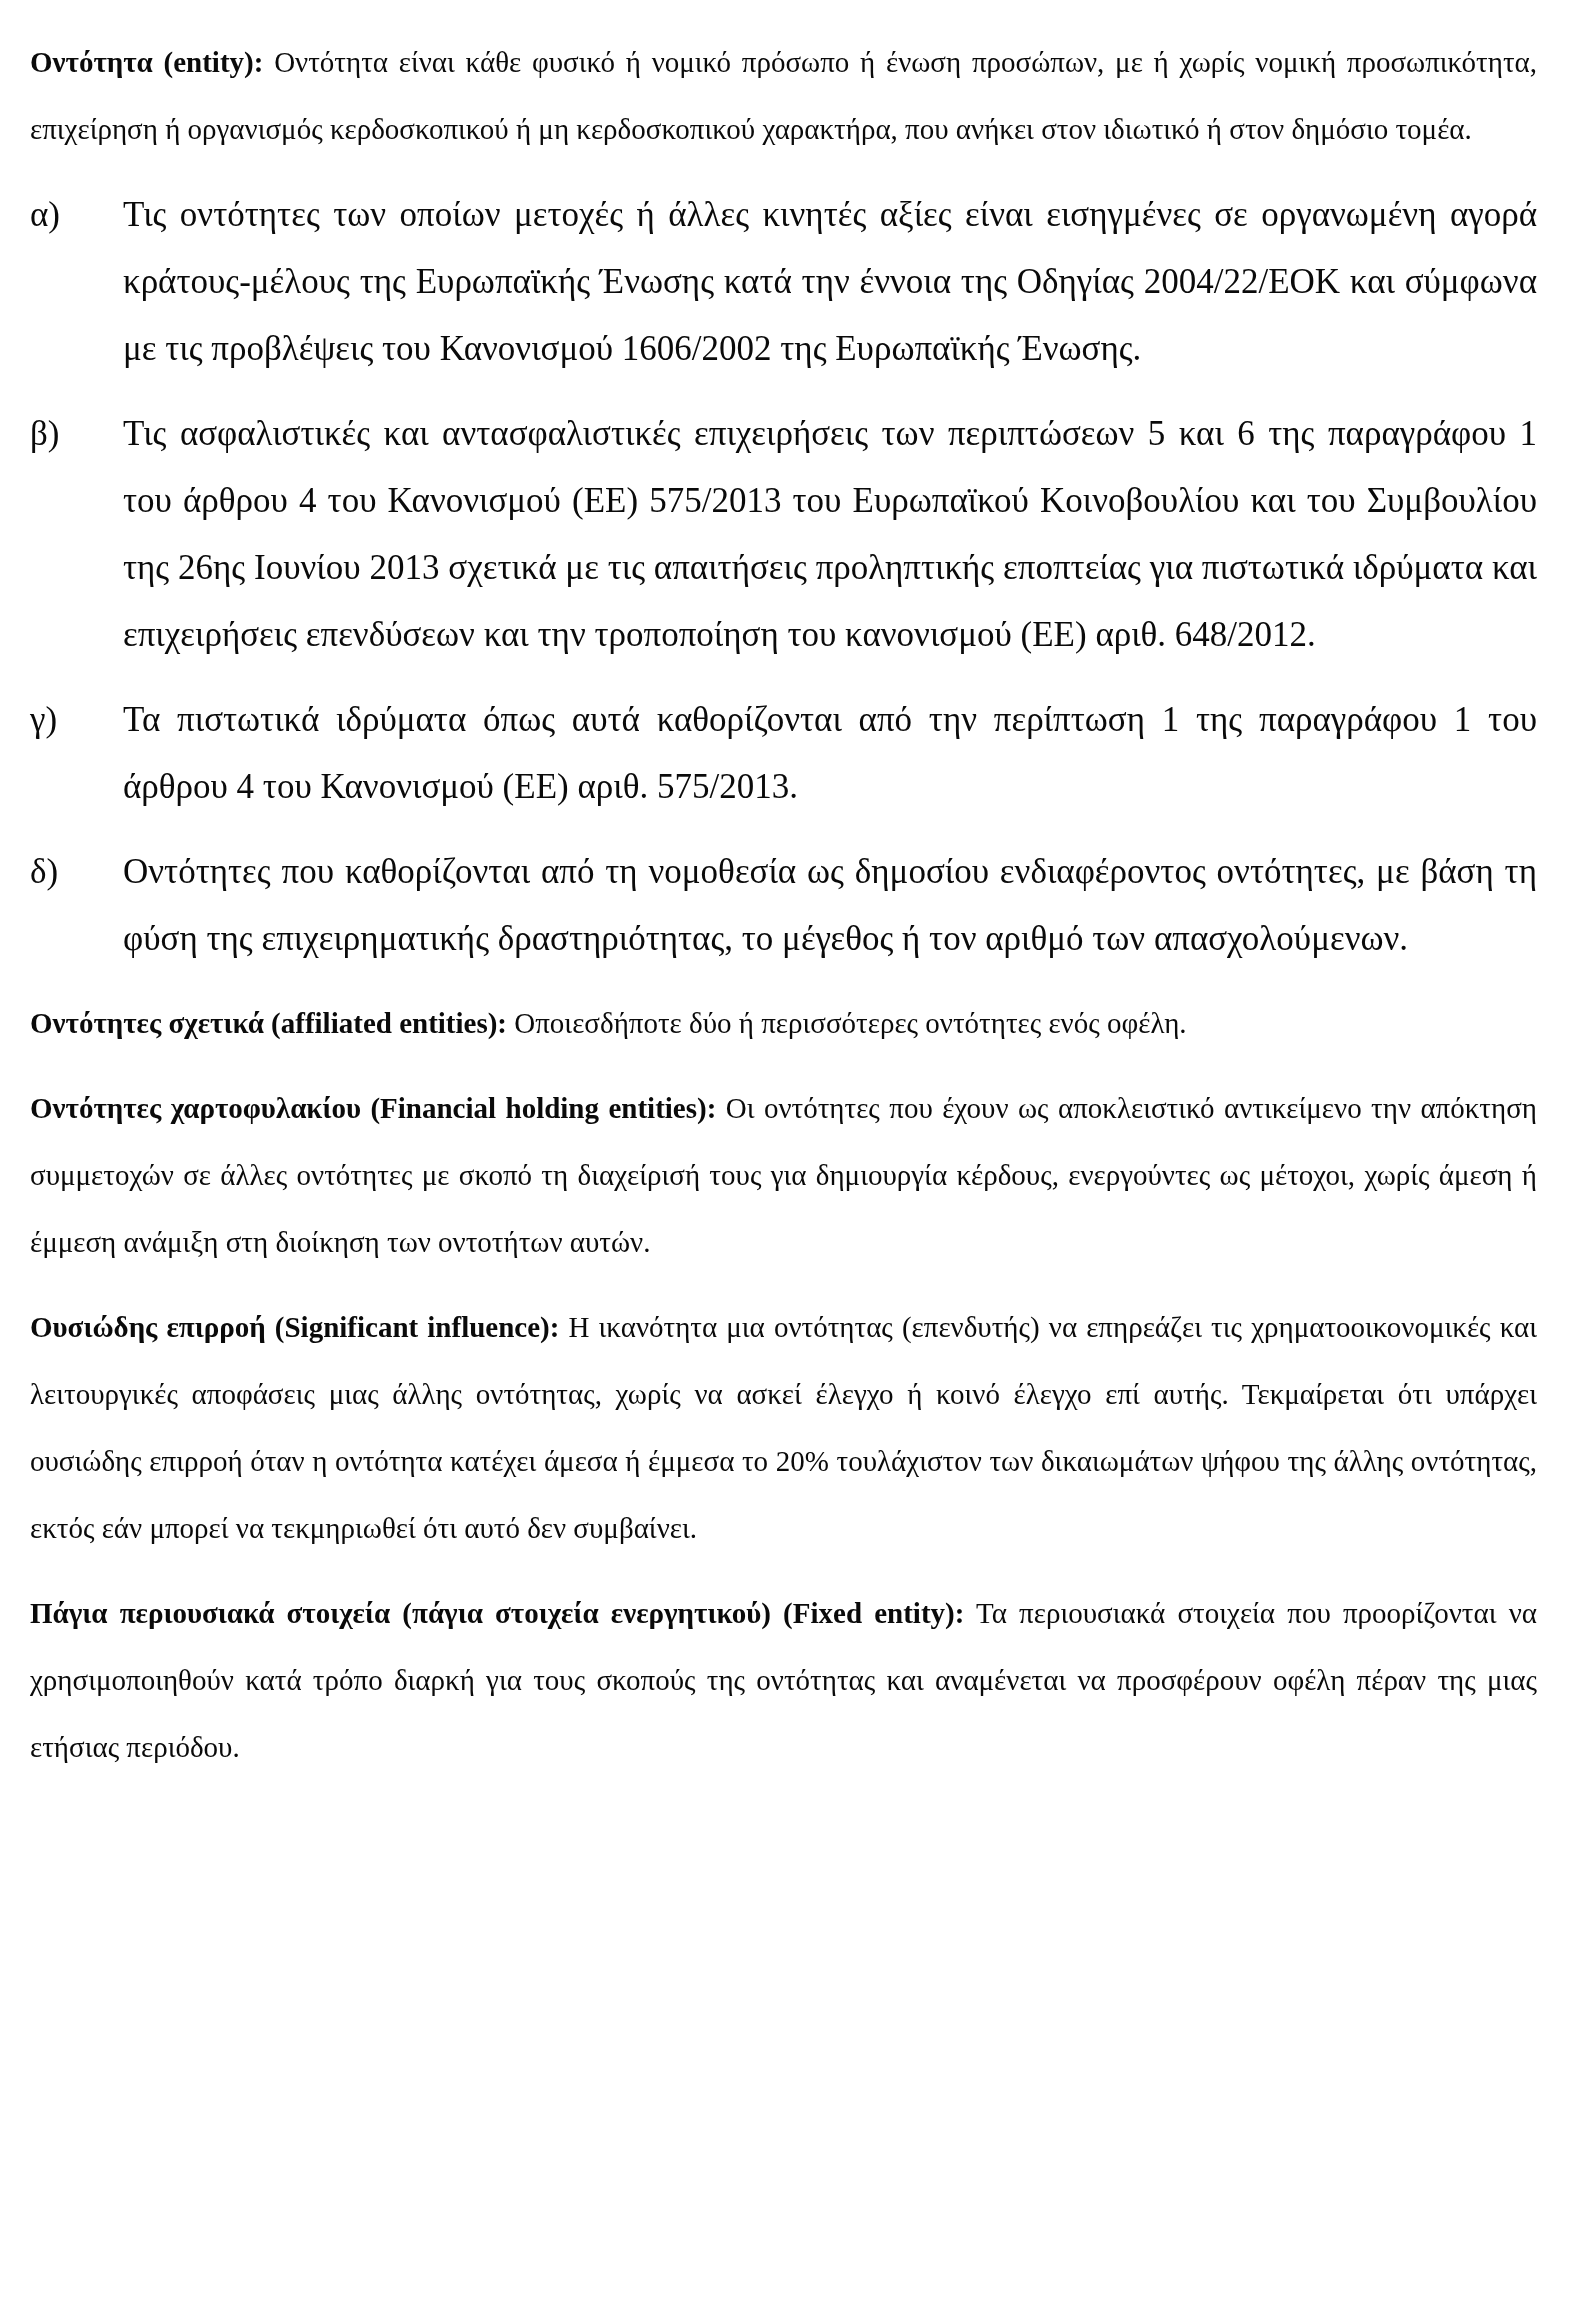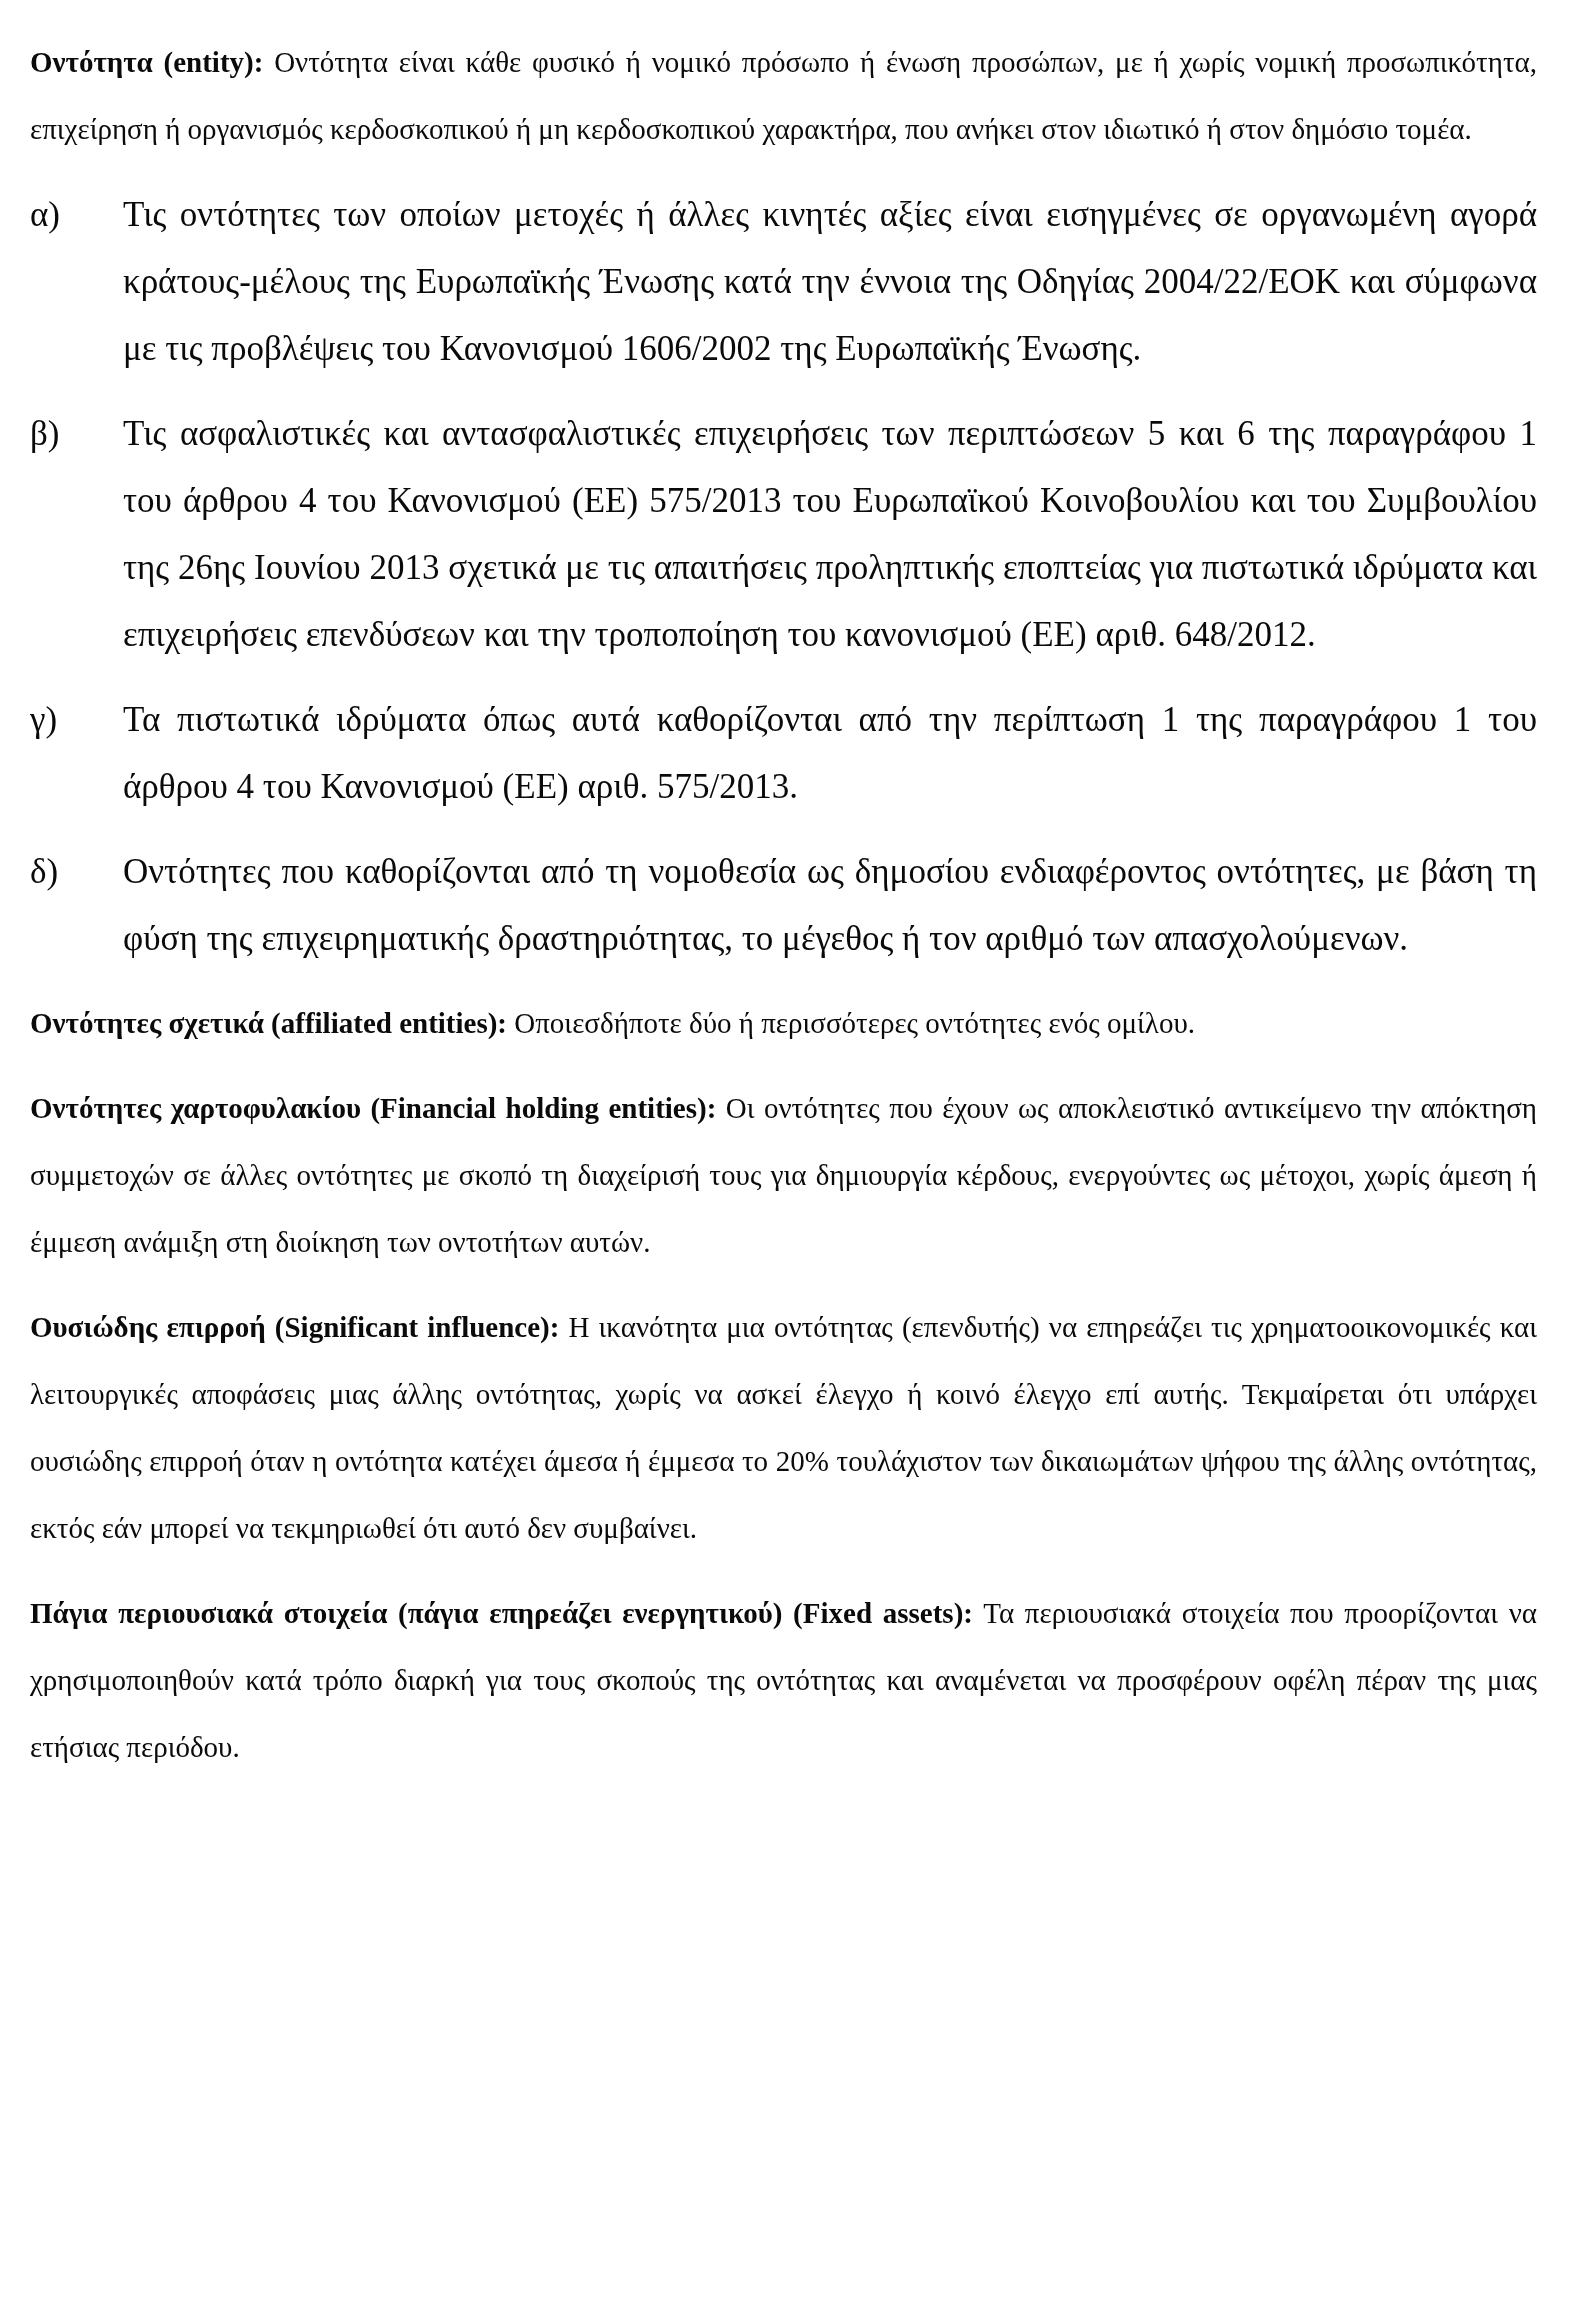--- a/index.html
+++ b/index.html
@@ -73,29 +73,29 @@
     <span class="item-label">γ)</span>
     <span class="item-text">Τα πιστωτικά ιδρύματα όπως αυτά καθορίζονται από την περίπτωση 1 της παραγράφου 1 του άρθρου 4 του Κανονισμού (ΕΕ) αριθ. 575/2013.</span>
   </div>
 
   <div class="item">
     <span class="item-label">δ)</span>
     <span class="item-text">Οντότητες που καθορίζονται από τη νομοθεσία ως δημοσίου ενδιαφέροντος οντότητες, με βάση τη φύση της επιχειρηματικής δραστηριότητας, το μέγεθος ή τον αριθμό των απασχολούμενων.</span>
   </div>
 
   <p class="para">
-    <span class="term">Οντότητες σχετικά (affiliated entities):</span><span> Οποιεσδήποτε δύο ή περισσότερες οντότητες ενός ομίλου.</span>
+    <span class="term">Οντότητες σχετικά (affiliated entities):</span><span> Οποιεσδήποτε δύο ή περισσότερες οντότητες ενός οφέλη.</span>
   </p>
 
   <p class="para">
     <span class="term">Οντότητες χαρτοφυλακίου (Financial holding entities):</span><span> Οι οντότητες που έχουν ως αποκλειστικό αντικείμενο την απόκτηση συμμετοχών σε άλλες οντότητες με σκοπό τη διαχείρισή τους για δημιουργία κέρδους, ενεργούντες ως μέτοχοι, χωρίς άμεση ή έμμεση ανάμιξη στη διοίκηση των οντοτήτων αυτών.</span>
   </p>
 
   <p class="para">
     <span class="term">Ουσιώδης επιρροή (Significant influence):</span><span> Η ικανότητα μια οντότητας (επενδυτής) να επηρεάζει τις χρηματοοικονομικές και λειτουργικές αποφάσεις μιας άλλης οντότητας, χωρίς να ασκεί έλεγχο ή κοινό έλεγχο επί αυτής. Τεκμαίρεται ότι υπάρχει ουσιώδης επιρροή όταν η οντότητα κατέχει άμεσα ή έμμεσα το 20% τουλάχιστον των δικαιωμάτων ψήφου της άλλης οντότητας, εκτός εάν μπορεί να τεκμηριωθεί ότι αυτό δεν συμβαίνει.</span>
   </p>
 
   <p class="para">
-    <span class="term">Πάγια περιουσιακά στοιχεία (πάγια επηρεάζει ενεργητικού) (Fixed assets):</span><span> Τα περιουσιακά στοιχεία που προορίζονται να χρησιμοποιηθούν κατά τρόπο διαρκή για τους σκοπούς της οντότητας και αναμένεται να προσφέρουν οφέλη πέραν της μιας ετήσιας περιόδου.</span>
+    <span class="term">Πάγια περιουσιακά στοιχεία (πάγια στοιχεία ενεργητικού) (Fixed entity):</span><span> Τα περιουσιακά στοιχεία που προορίζονται να χρησιμοποιηθούν κατά τρόπο διαρκή για τους σκοπούς της οντότητας και αναμένεται να προσφέρουν οφέλη πέραν της μιας ετήσιας περιόδου.</span>
   </p>
 
 </div>
 
 
 </body></html>

